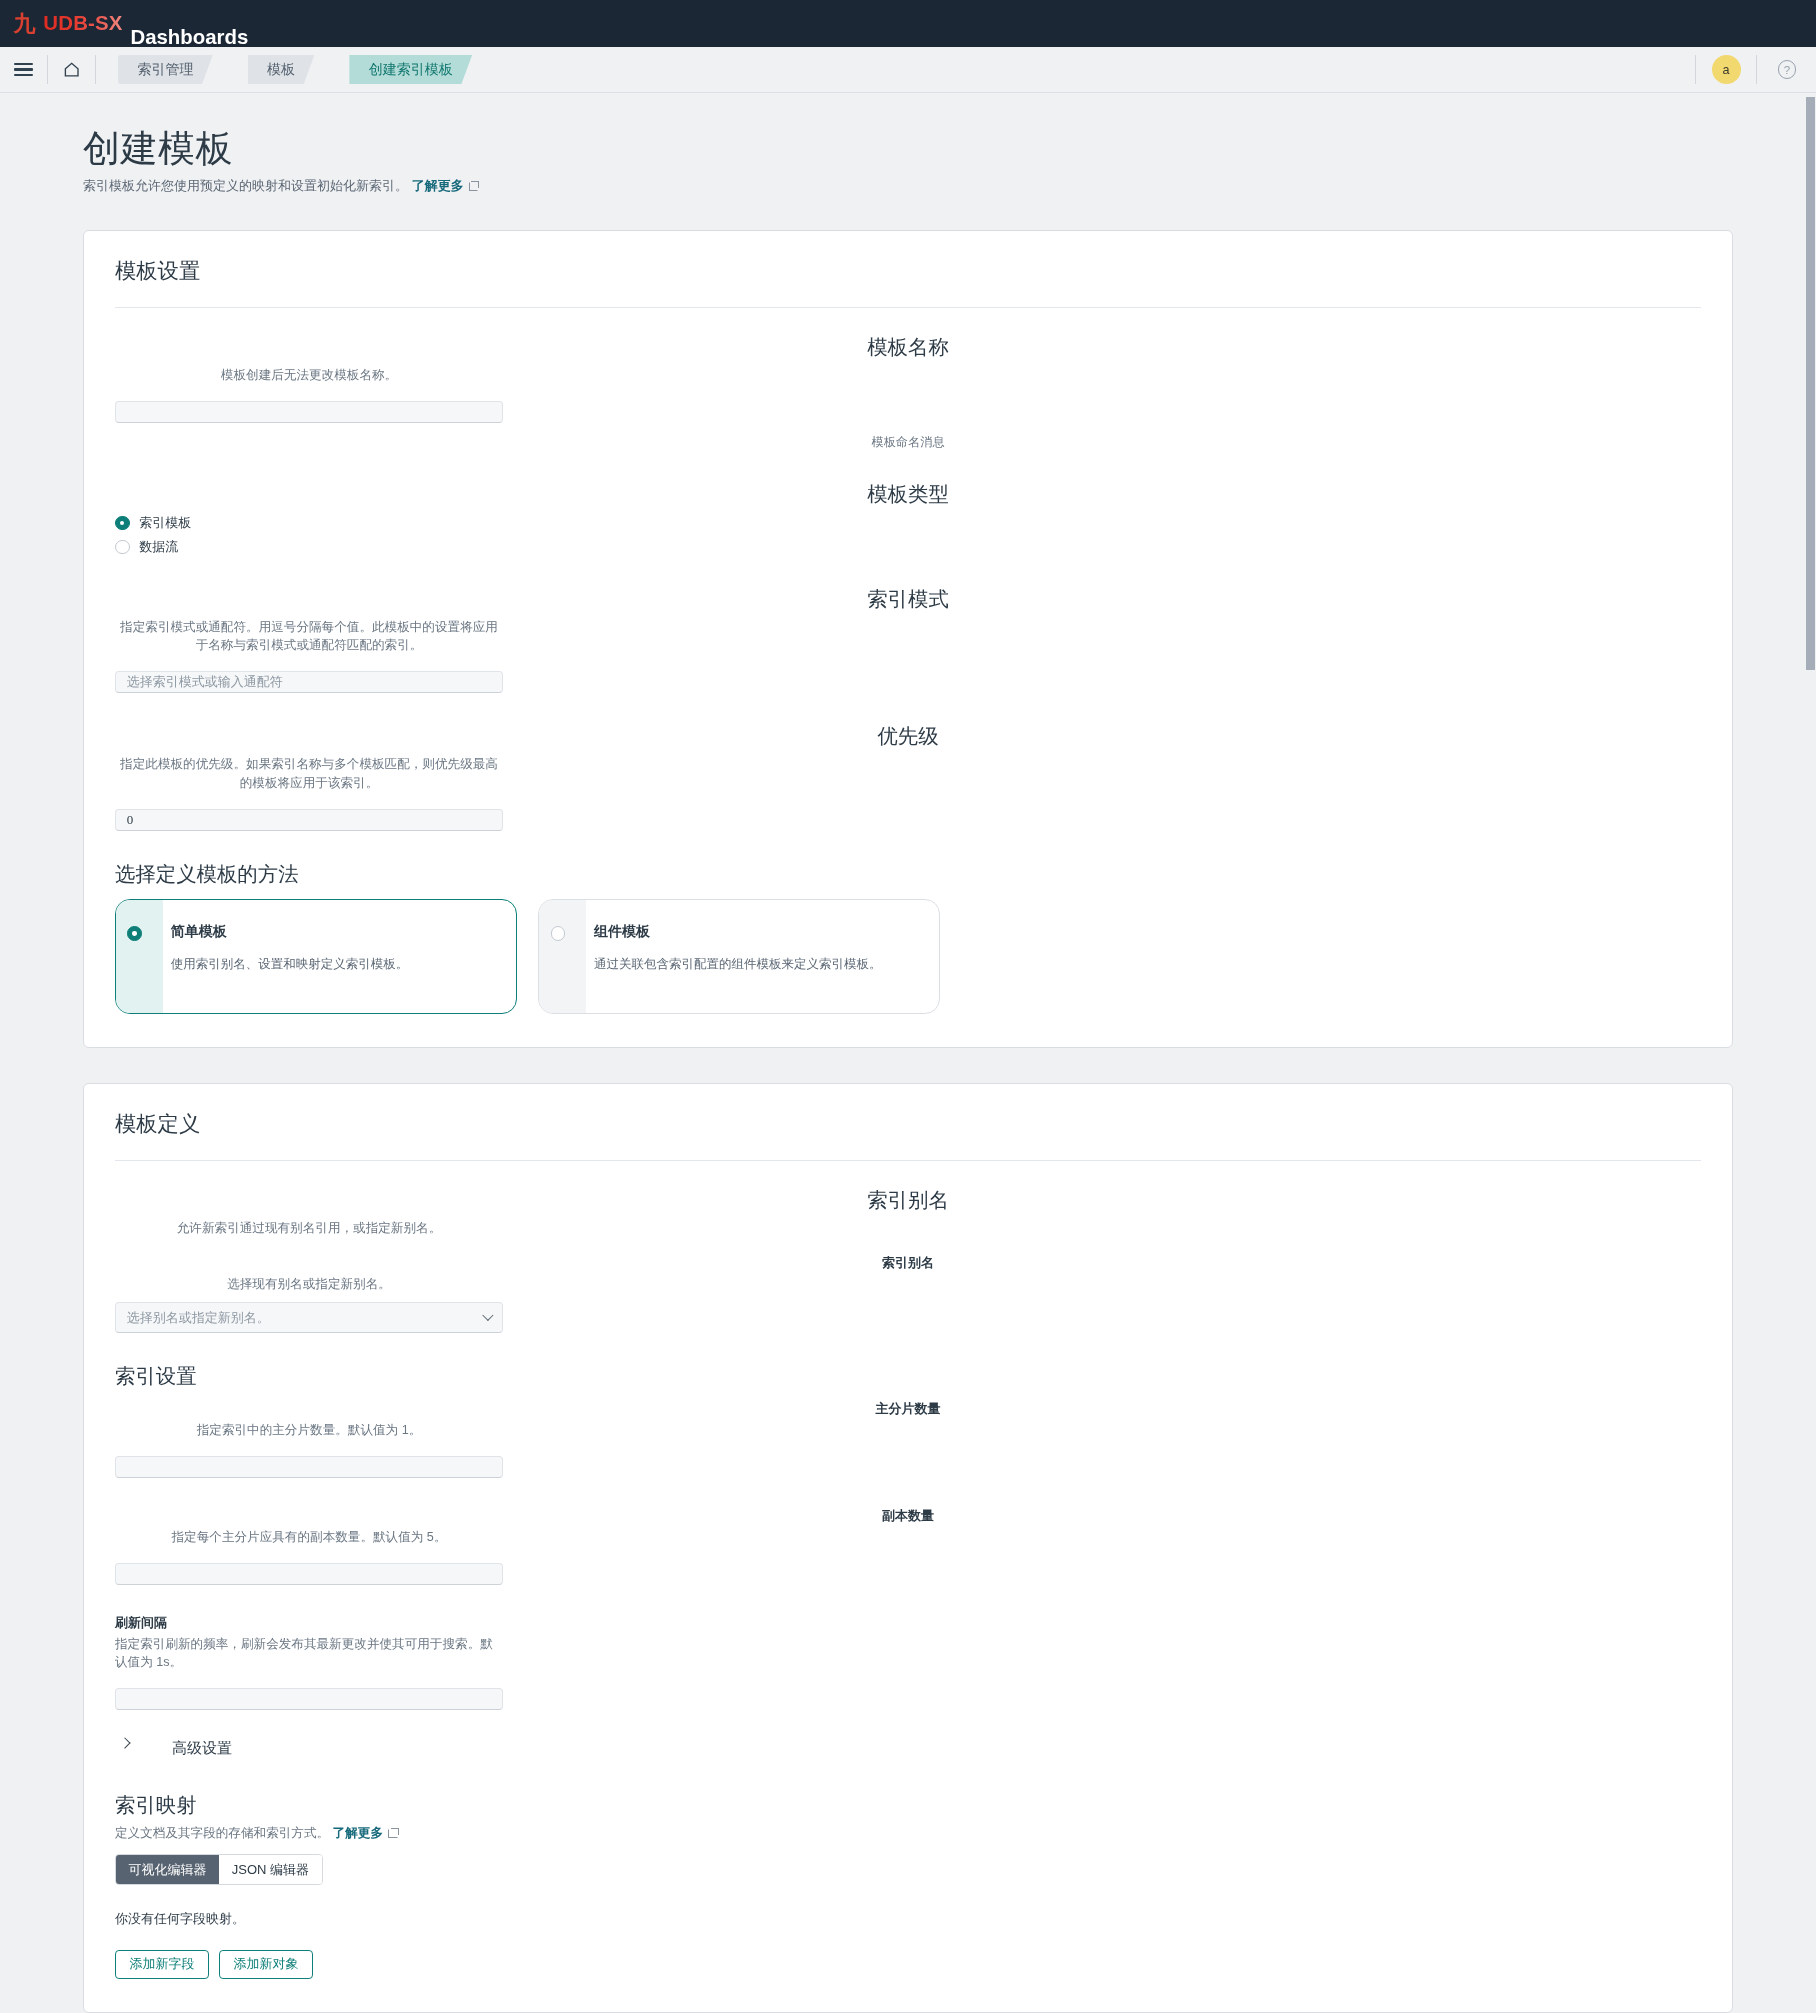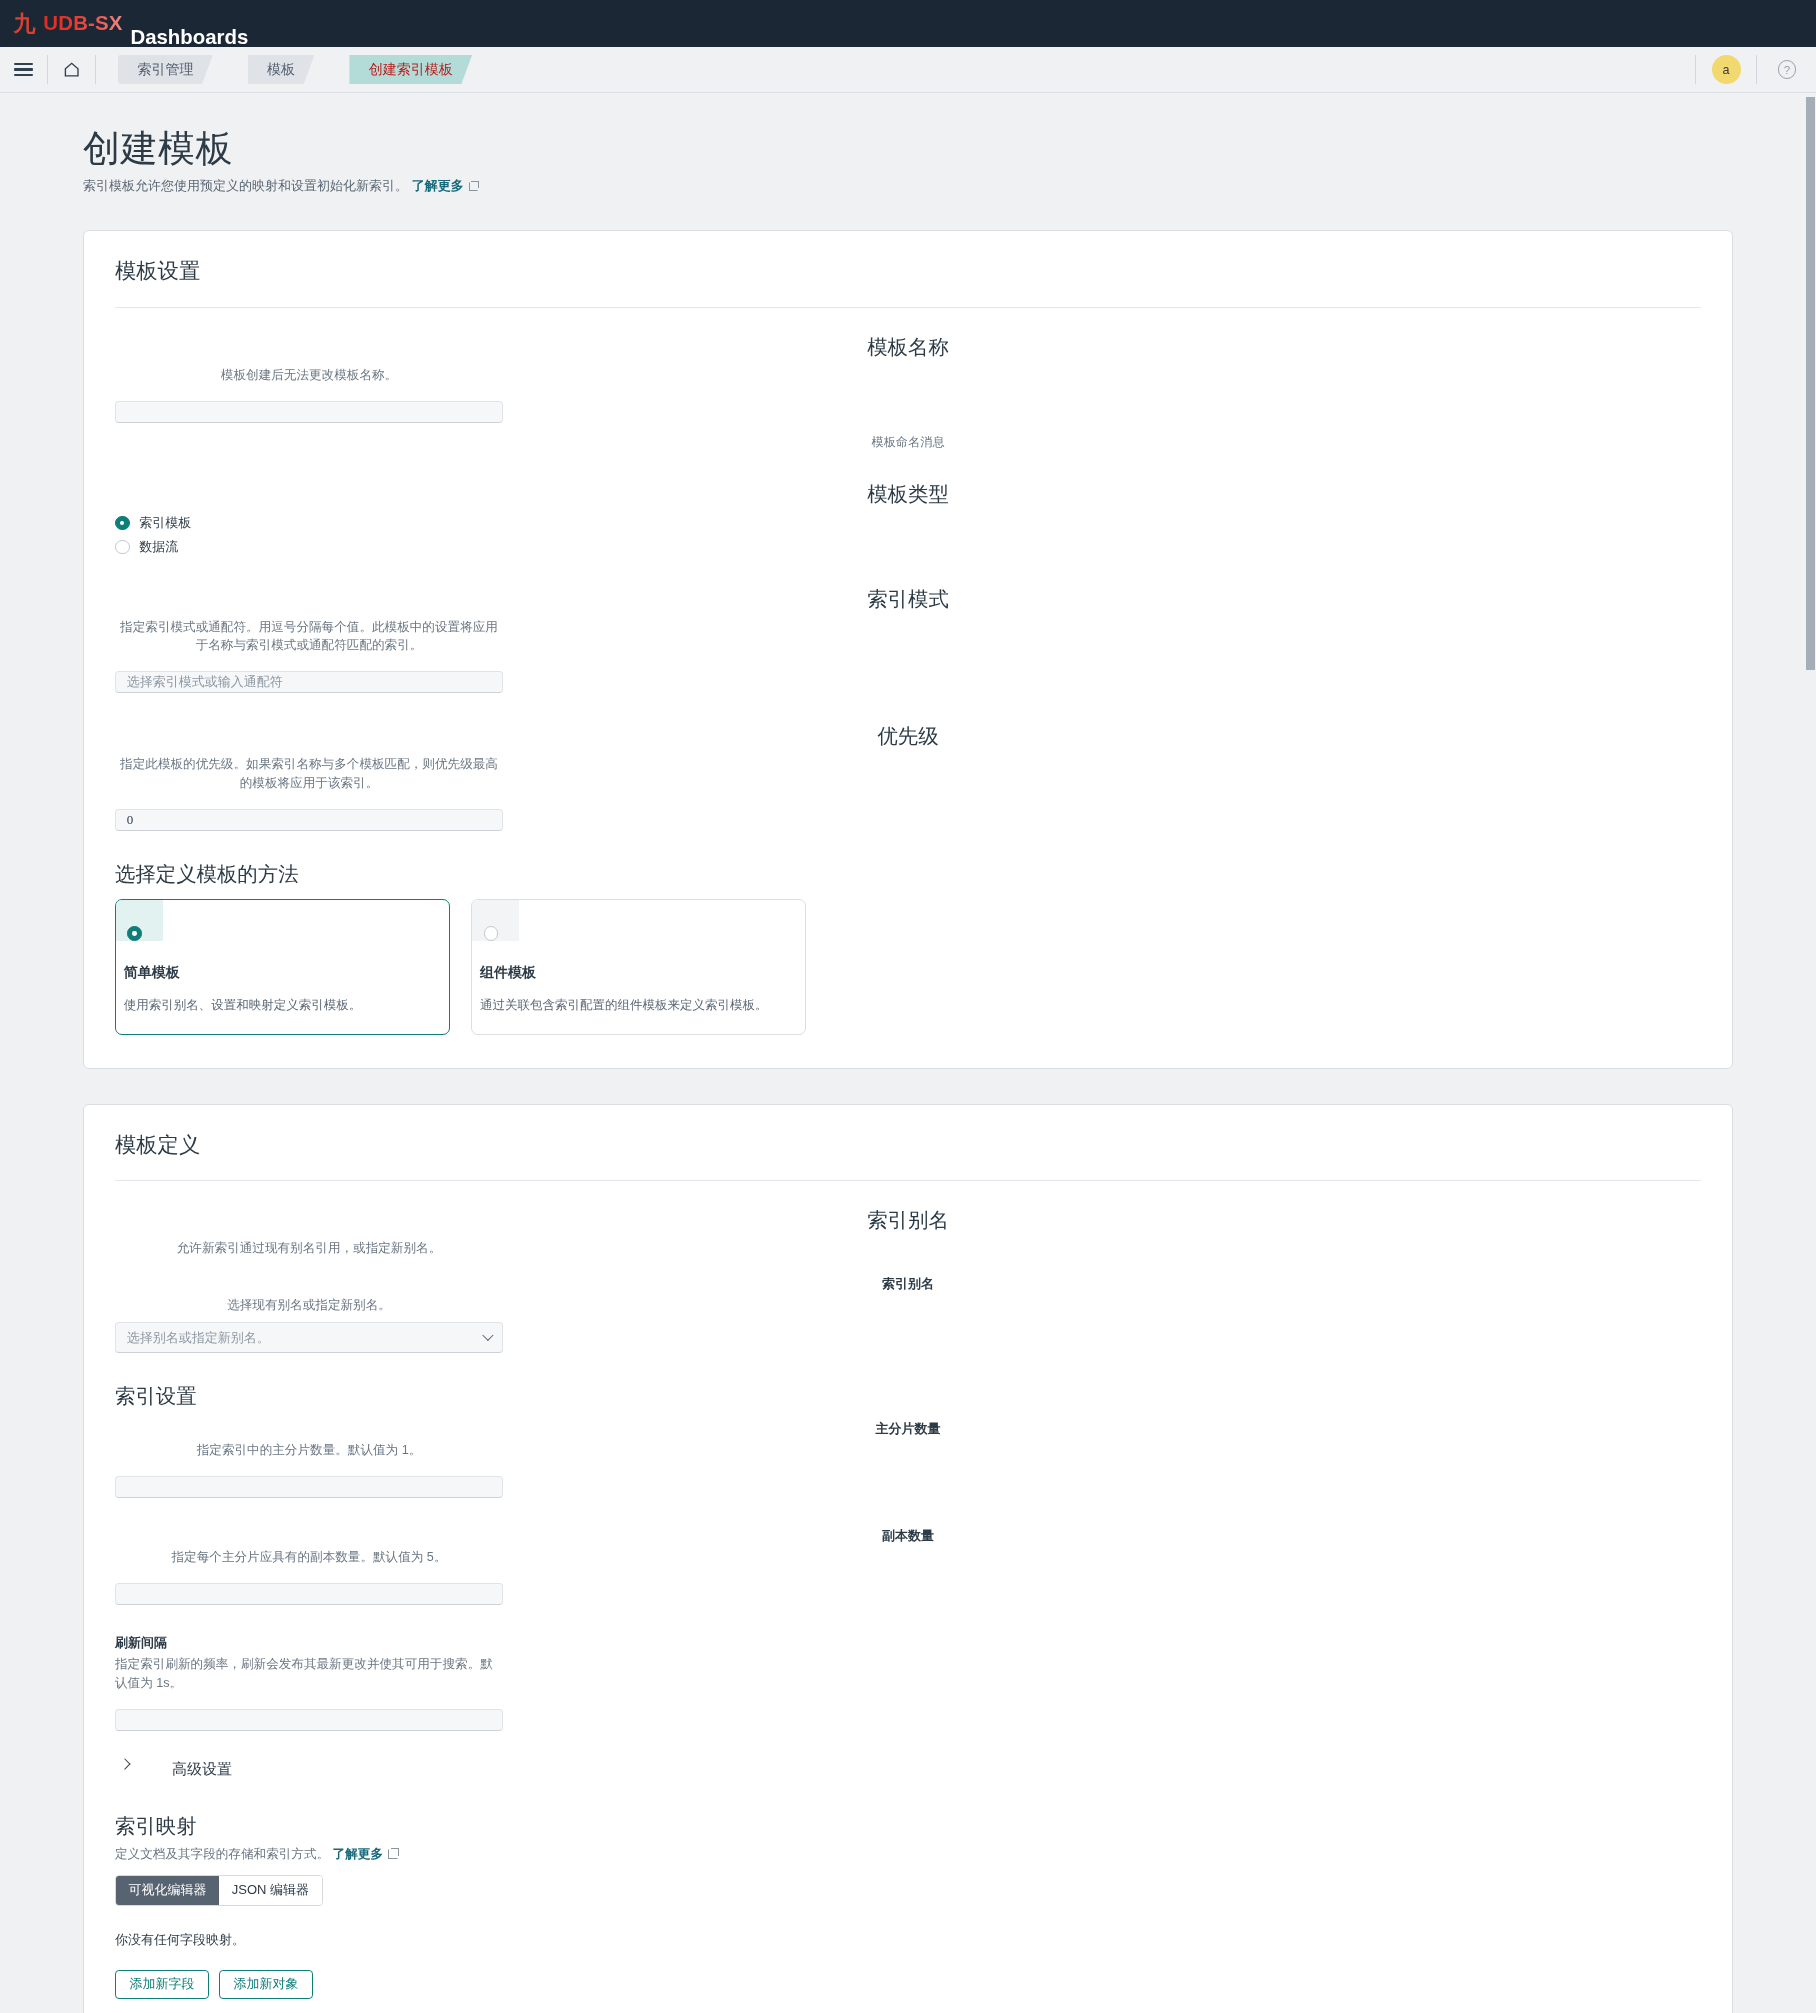--- a/index.html
+++ b/index.html
@@ -93,21 +93,21 @@
     padding: 0 19.4px 0 19.4px;
     font-size: 14px;
     color: #53606d;
     background: #dfe2e7;
     margin-right: 4.9px;
     clip-path: polygon(0 0, 100% 0, calc(100% - 10.7px) 100%, 0 100%);
   }
   .crumb.first { border-radius: 2.9px 0 0 2.9px; }
   .crumb.active {
     background: #b3dcd8;
-    color: #b91c1c;
+    color: #0f766e;
     clip-path: polygon(0 0, 100% 0, calc(100% - 10.7px) 100%, 0 100%);
   }
   .nav-right {
     margin-left: auto;
     display: flex;
     align-items: center;
     height: 46px;
   }
   .avatar-cell, .help-cell {
     width: 60px;
@@ -267,28 +267,27 @@
     left: 4.1px; top: 4.1px;
     width: 4.3px; height: 4.3px;
     border-radius: 50%;
     background: #fff;
   }
   .radio-label { font-size: 13px; color: #2d3b47; }
 
   
   .cards { display: flex; gap: 21.3px; margin-top: 11.6px; }
   .card {
-    width: 335px;
+    width: 402px;
     border: 1px solid #dbdfe4;
-    border-radius: 7px;
+    border-radius: 15px;
     display: flex;
     overflow: hidden;
     background: #fff;
     min-height: 115px;
-    flex-direction: column;
   }
   .card.selected { border-color: #0d7e78; }
   .card-strip {
     width: 47px;
     background: #f2f4f5;
     display: flex;
     justify-content: center;
     padding-top: 26px;
     flex: none;
   }

